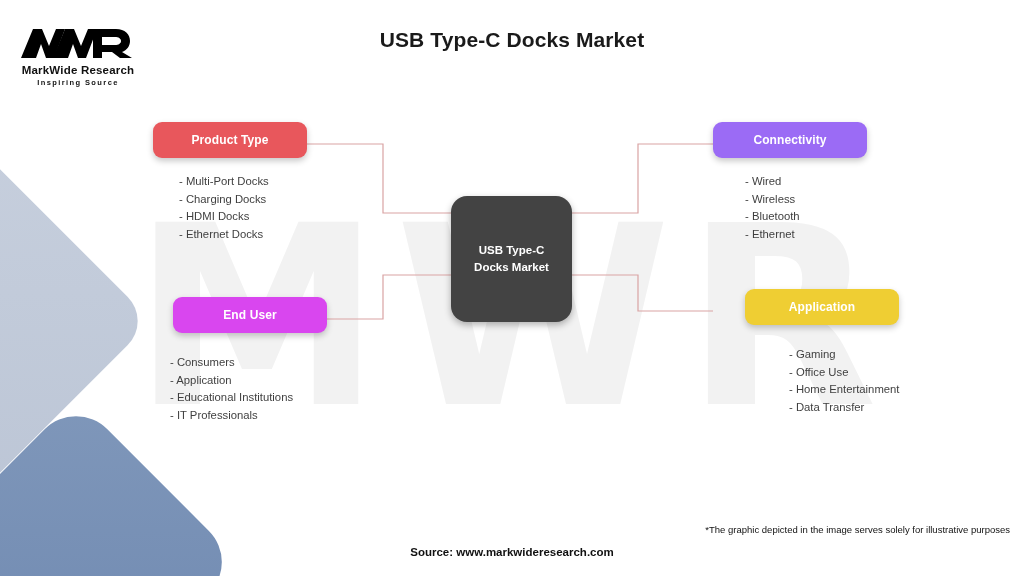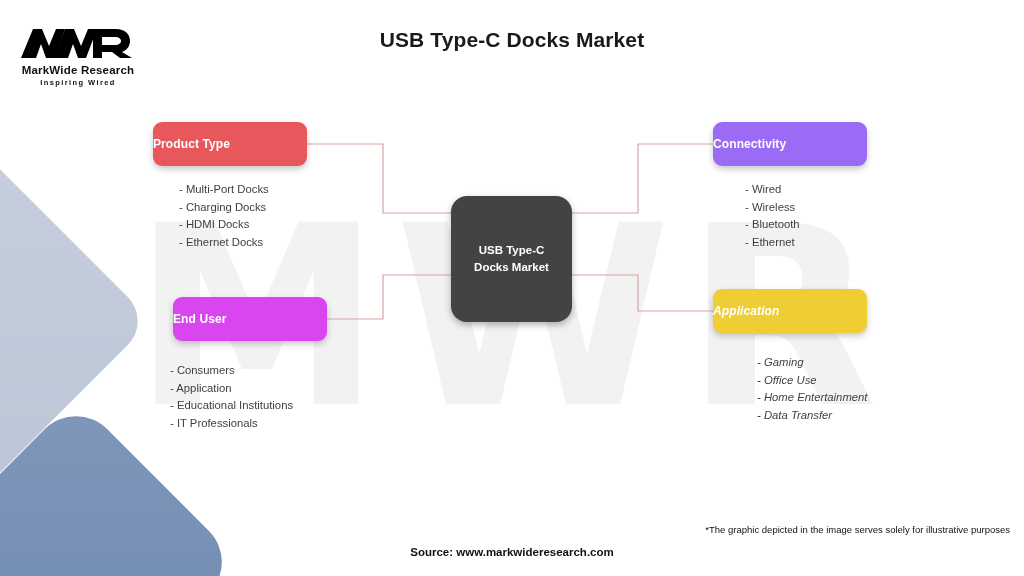--- a/index.html
+++ b/index.html
@@ -89,44 +89,44 @@
     z-index: 3;
   }
   .center-node span {
     color: #fff; font-size: 11.5px; font-weight: 700;
     text-align: center; line-height: 1.45; padding: 0 10px;
   }
 
   
   .branch { position: absolute; z-index: 3; }
   .branch-head {
-    width: 154px; height: 44px;
+    width: 154px; height: 36px;
     border-radius: 9px;
-    display: flex; align-items: center; 
+    display: flex; align-items: center; justify-content: center;
     box-shadow: 0 3px 6px rgba(0,0,0,.22);
     color: #fff; font-size: 12px; font-weight: 700;
     letter-spacing: .1px;
   }
   .branch-list {
     margin: 0; padding: 0; list-style: none;
     font-size: 11.3px; color: #3f3f3f; line-height: 17.6px;
     white-space: nowrap;
   }
 
   
   #branch-product    { left: 153px; top: 122px; }
   #branch-product .branch-list   { margin-top: 15px; margin-left: 26px; }
 
   #branch-connectivity { left: 713px; top: 122px; }
   #branch-connectivity .branch-list { margin-top: 15px; margin-left: 32px; }
 
   #branch-enduser    { left: 153px; top: 297px; }
   #branch-enduser .branch-list   { margin-top: 21px; margin-left: 17px; }
 
-  #branch-application { left: 713px; top: 289px; font-style: italic; }
+  #branch-application { left: 745px; top: 289px; }
   #branch-application .branch-list { margin-top: 21px; margin-left: 44px; }
 
   
   .source {
     position: absolute; left: 0; right: 0; top: 546px;
     text-align: center;
     font-size: 11.5px; font-weight: 700; color: #111;
     z-index: 5;
   }
   .disclaimer {
@@ -144,21 +144,21 @@
   <div class="watermark">MWR</div>
 </div>
 
 <div class="logo">
   <svg class="logo-mark" width="118" height="44" viewBox="0 0 236 88">
     <path d="M6 72 L30 14 L48 14 L62 48 L76 14 L94 14 L72 72 L56 72 L46 44 L36 72 Z" fill="#000"></path>
     <path d="M70 72 L94 14 L112 14 L126 48 L140 14 L158 14 L136 72 L120 72 L110 44 L100 72 Z" fill="#000"></path>
     <path d="M150 72 L150 14 L196 14 C214 14 224 24 224 38 C224 48 218 56 208 60 L228 72 L204 72 L188 60 L168 60 L168 72 Z M168 30 L168 46 L194 46 C201 46 206 43 206 38 C206 33 201 30 194 30 Z" fill="#000"></path>
   </svg>
   <div class="logo-name">MarkWide Research</div>
-  <div class="logo-tag">Inspiring Wired</div>
+  <div class="logo-tag">Inspiring Source</div>
 </div>
 
 <div class="title">USB Type-C Docks Market</div>
 
 <svg class="connectors" width="1024" height="576" viewBox="0 0 1024 576">
   <g fill="none" stroke="#D9A3A3" stroke-width="1.2">
 
     <path d="M307,144 L383,144 L383,213 L451,213"></path>
 
     <path d="M713,144 L638,144 L638,213 L572,213"></path>

